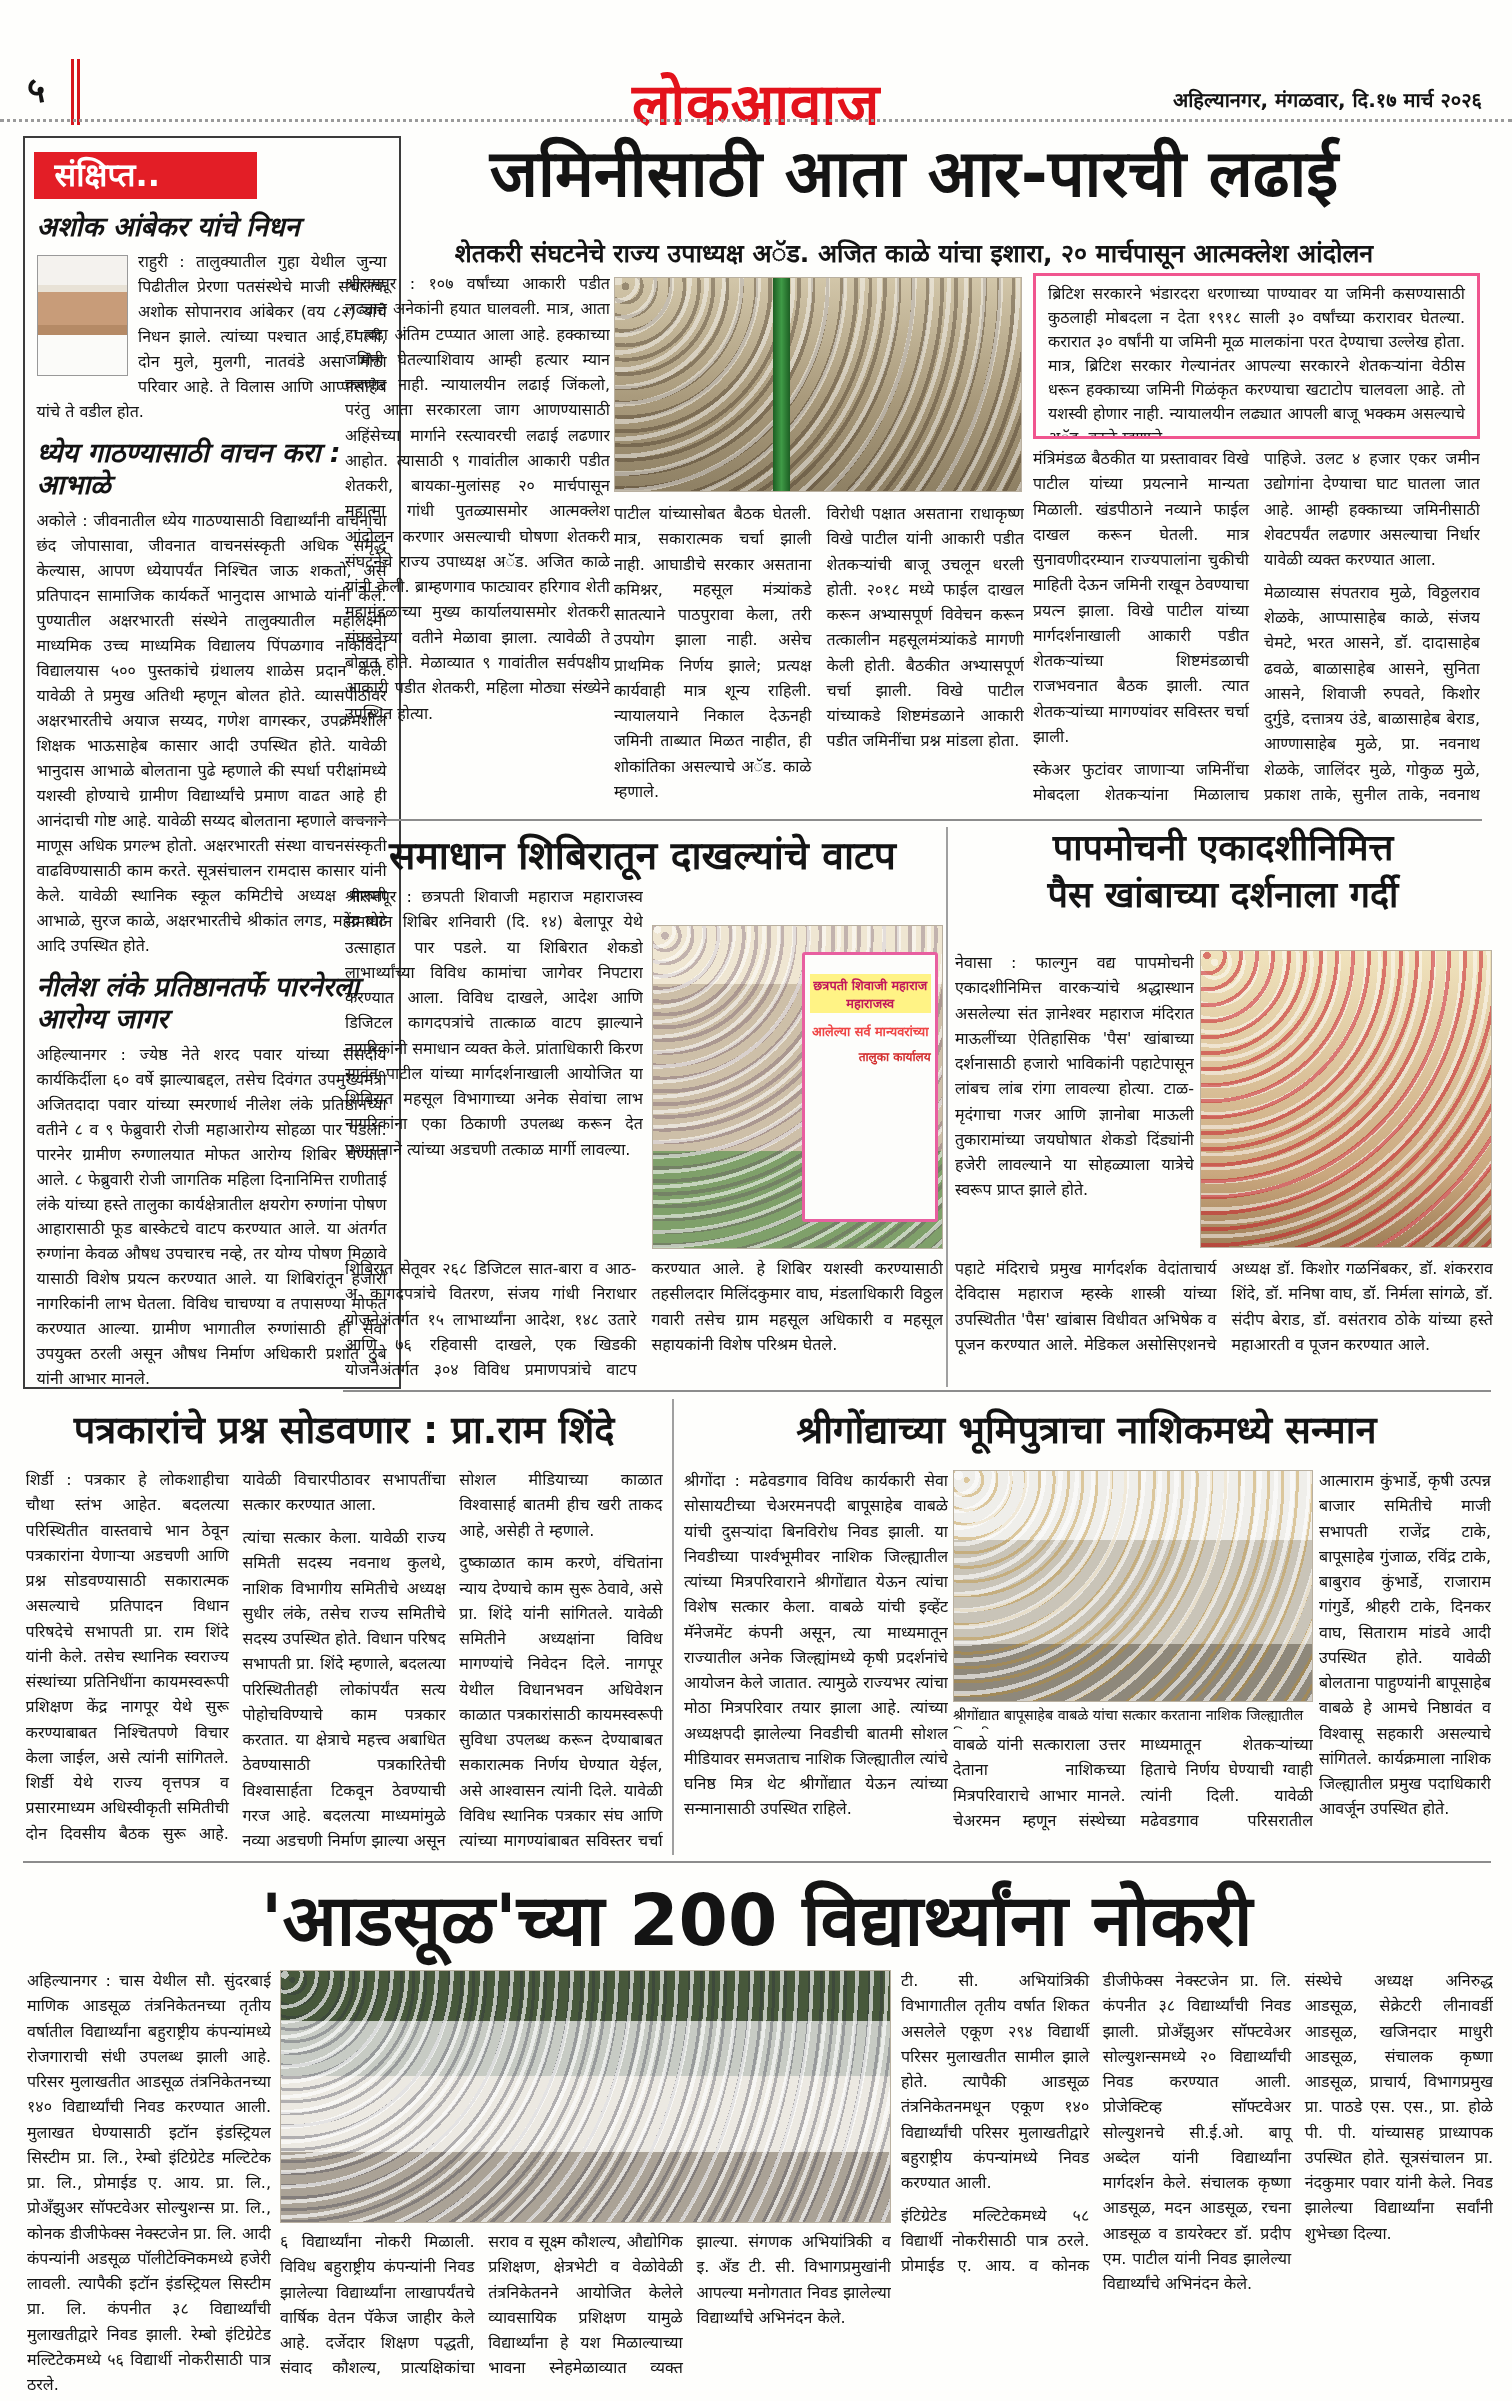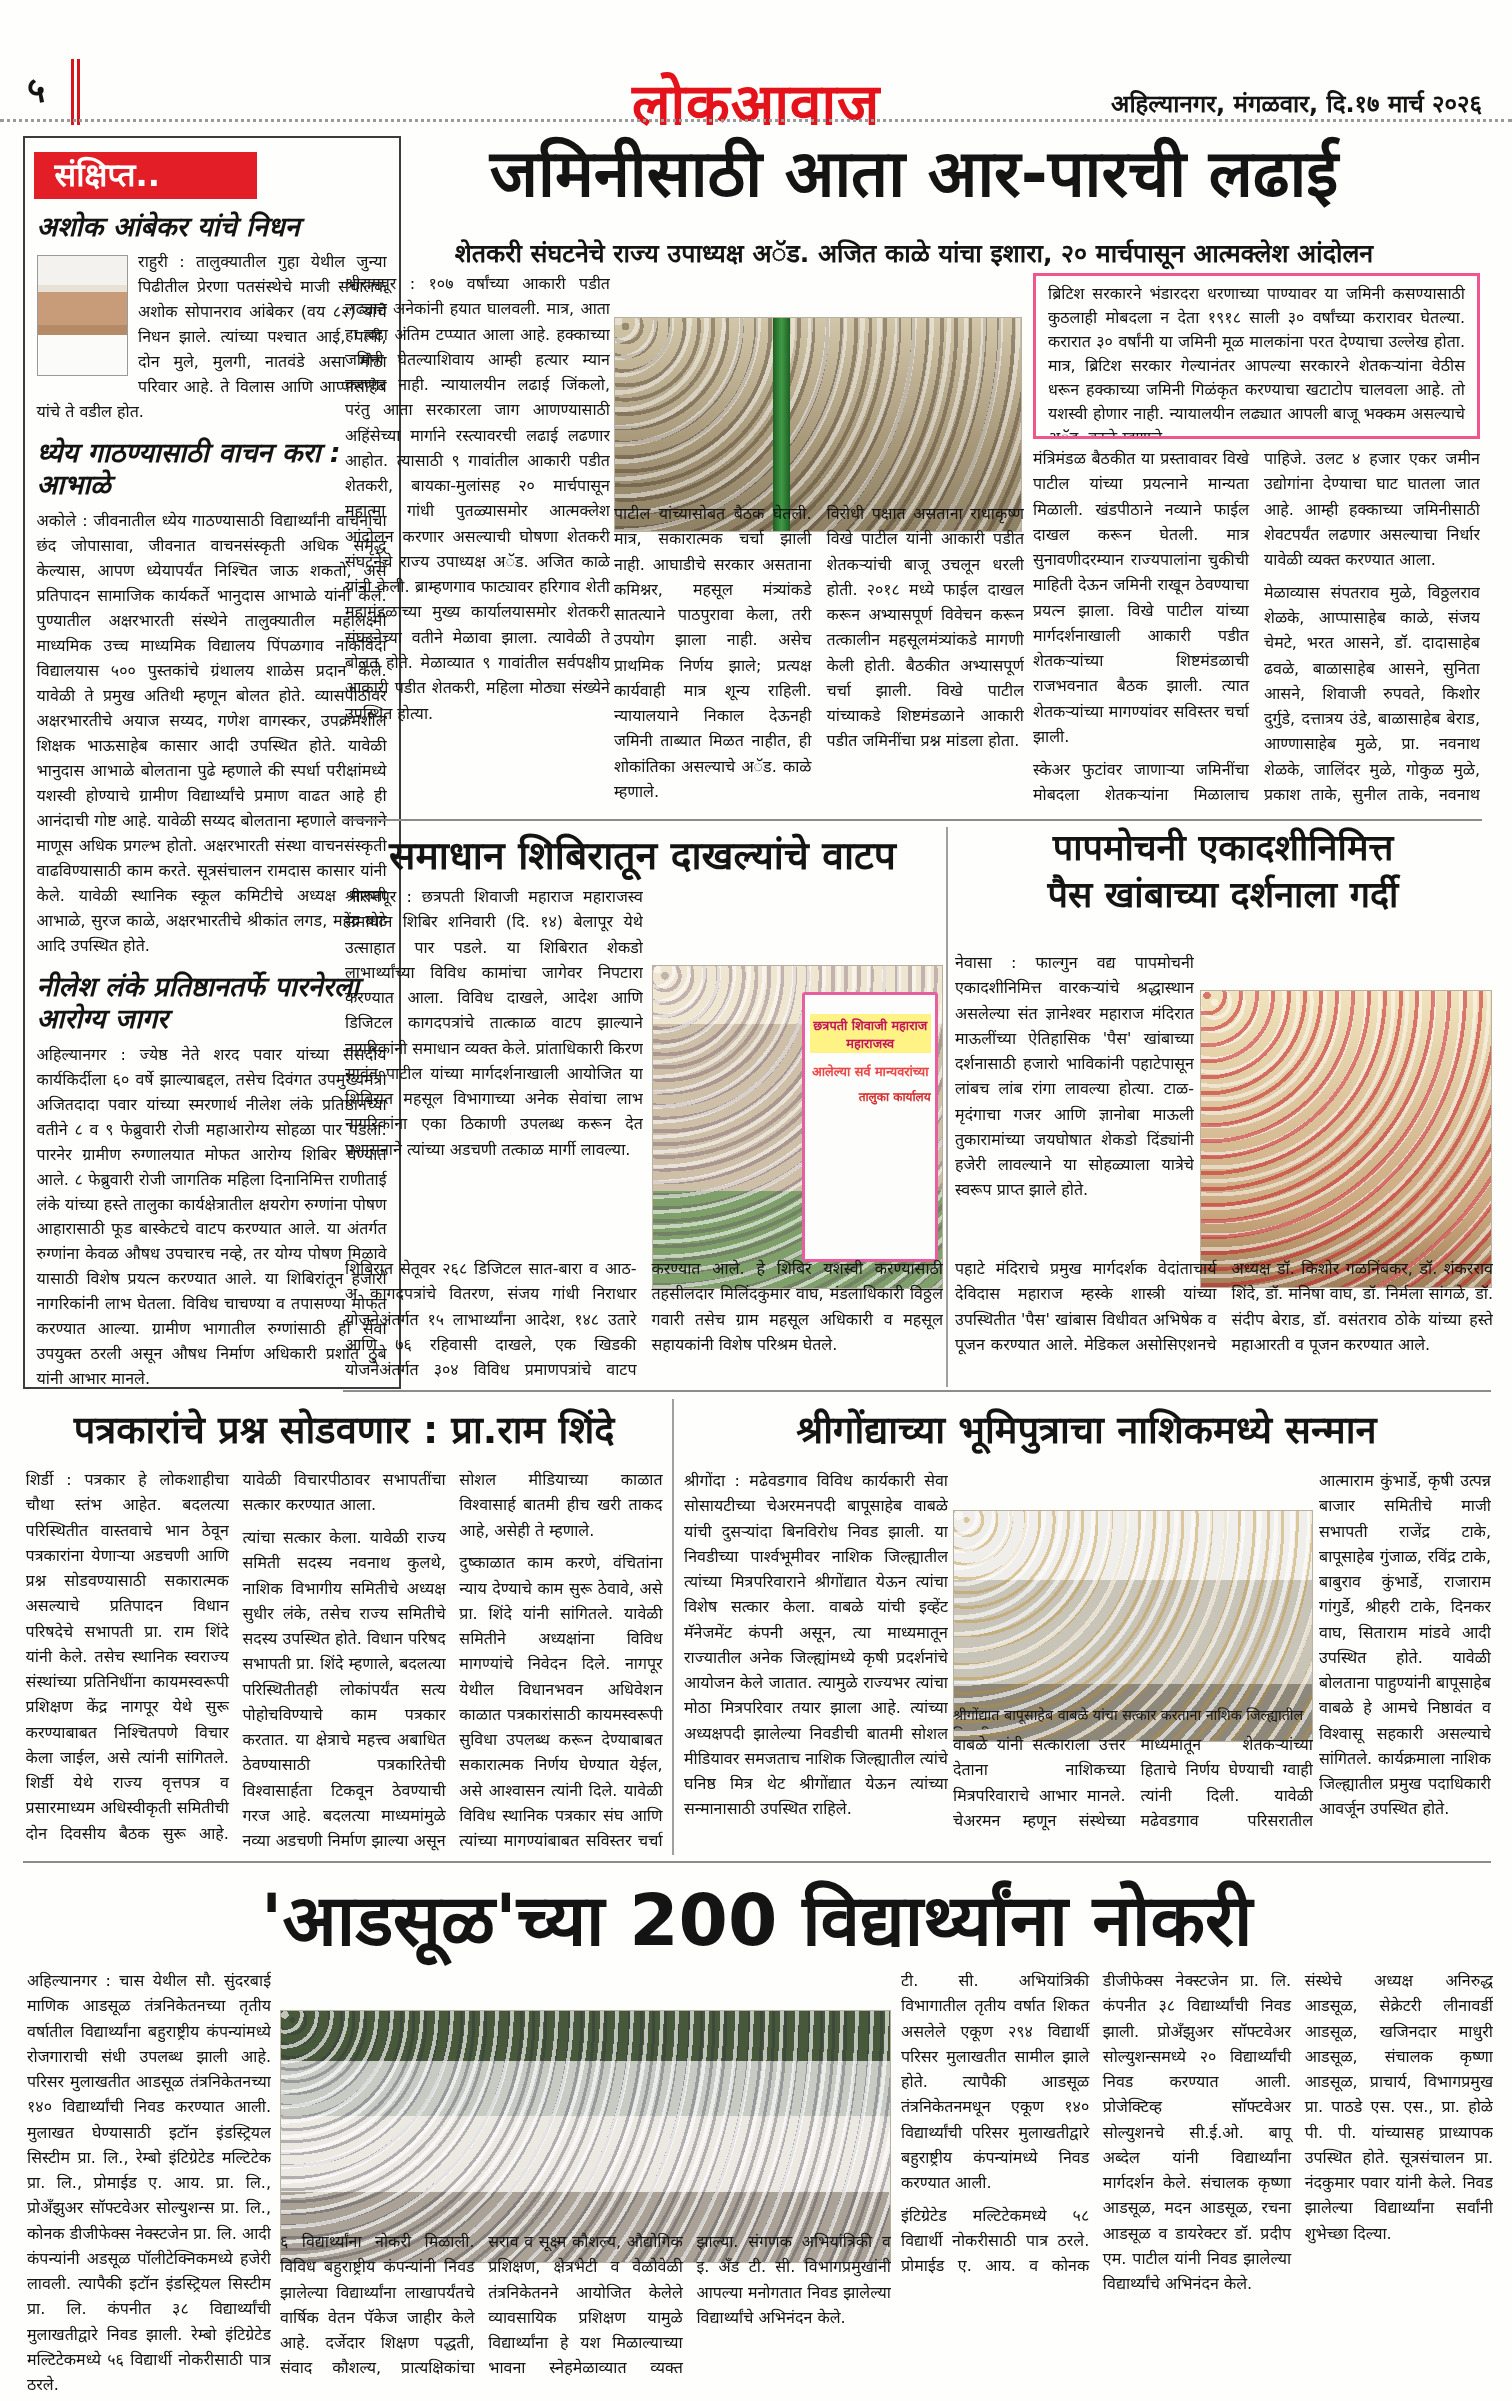--- a/index.html
+++ b/index.html
@@ -6,36 +6,36 @@
   .page{position:relative;width:1512px;height:2401px;background:#fefefc;
         font-family:"DejaVu Sans","Liberation Sans",sans-serif;color:#141414;overflow:hidden;}
   .abs{position:absolute;}
   .jt{text-align:justify;text-justify:inter-word;}
   p{margin:0 0 7.5px 0;}
   
   .pageno{left:27px;top:65px;font-size:35px;font-weight:bold;}
   .redbar{width:3px;background:#d6161e;top:59px;height:66px;}
   .masthead{left:0;right:0;top:63px;text-align:center;font-size:57px;font-weight:900;
             color:#e3121b;letter-spacing:0.8px;}
-  .dateline{right:30px;top:86px;font-size:24px;font-weight:600;}
+  .dateline{right:30px;top:86px;font-size:20px;font-weight:600;}
   .dotrule{left:0;top:119px;width:1512px;border-top:3px dotted #9a9a9a;height:0;}
   
   .hline{background:#8c8c8c;height:1.5px;}
   .vline{background:#a0a0a0;width:1.5px;}
   
   .briefs{left:22.6px;top:136px;width:378px;height:1253px;border:2.3px solid #3c3c3c;
           box-sizing:border-box;padding:10.5px 12px 7.5px 12px;}
   .briefs-title{width:202px;height:47px;background:#e31e26;color:#fff;font-size:32px;
                 font-weight:900;line-height:47px;padding-left:21px;margin:3px 0 7.5px -3px;}
   .brief-h{font-size:27px;font-weight:900;text-align:left;line-height:1.2;margin:12px 0 7.5px 0;font-style:italic;}
   .brief-p{font-size:16px;line-height:1.56;}
   .portrait{float:left;width:89px;height:119px;margin:4.5px 10.5px 3px 0;border:0.8px solid #999;
             background:linear-gradient(180deg,#f4f2ee 0 24%,#e8e2d6 24% 30%,#c89c79 30% 58%,#b58a66 58% 66%,#fbfbf9 66%);}
   
-  .photo{border:0.8px solid #b9b0a0;box-sizing:border-box;margin-top:40px;}
+  .photo{border:0.8px solid #b9b0a0;box-sizing:border-box;}
   .crowd{background-color:#b7a78c;background-image:
      repeating-radial-gradient(circle at 3px 3px, rgba(255,255,255,.45) 0 4.5px, transparent 4.5px 17.3px),
      repeating-radial-gradient(circle at 10.5px 8.3px, rgba(62,46,30,.38) 0 3.8px, transparent 3.8px 14.3px),
      linear-gradient(180deg,#d2c6a9,#a8997b 58%,#8e8064);}
   .pole{position:absolute;left:39%;top:0;width:4%;height:100%;
         background:linear-gradient(90deg,#1d5e23,#3f9a46,#1d5e23);}
   .crowd2{background-color:#cfc6b4;background-image:
      repeating-radial-gradient(circle at 4.5px 3.8px, rgba(255,255,255,.55) 0 3.8px, transparent 3.8px 15px),
      repeating-radial-gradient(circle at 12px 9.8px, rgba(90,60,90,.30) 0 3.8px, transparent 3.8px 12.8px),
      linear-gradient(180deg,#efe6d2 0 18%,#cdbfa8 18% 70%,#7fa06a 70%);}

